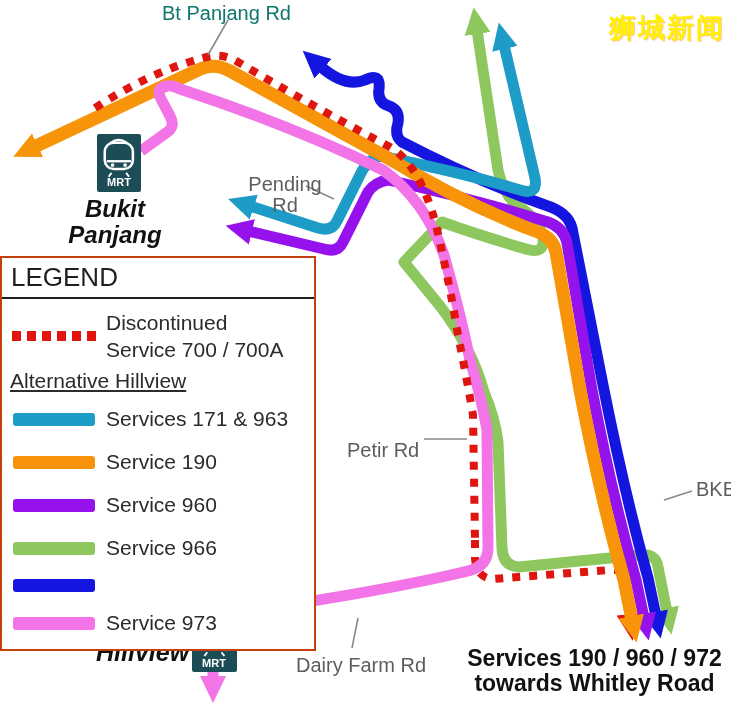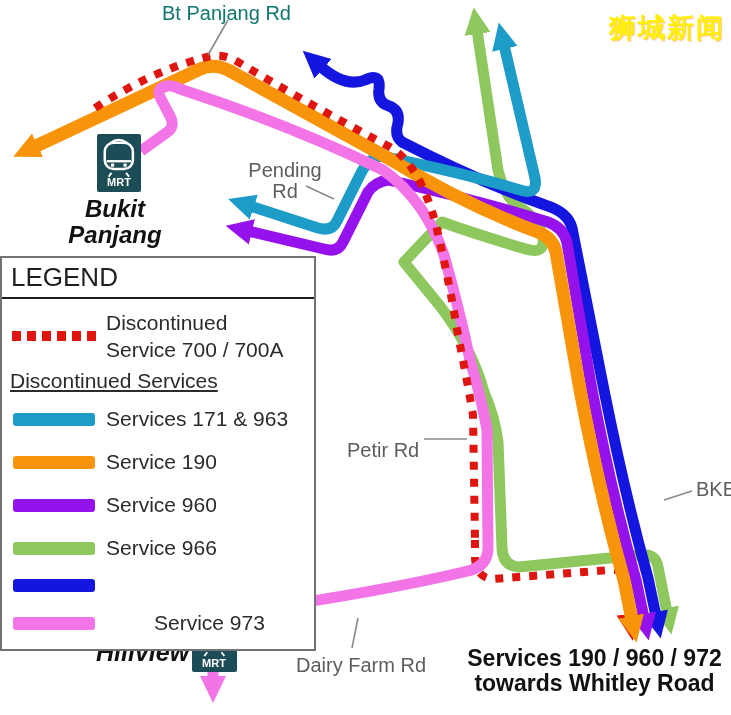--- a/index.html
+++ b/index.html
@@ -9,21 +9,21 @@
   .lbl{position:absolute;color:#5d5d5d;font-size:20px;line-height:21px;white-space:nowrap;}
   .lbl.dark{color:#0f766e;}
   .lbl.center{text-align:center;white-space:normal;}
   .bold-black{position:absolute;color:#111;font-weight:bold;white-space:nowrap;font-style:italic;}
   .scale-note{position:absolute;left:2px;top:601px;font-style:italic;font-size:20px;color:#1c1c1c;}
   .watermark{position:absolute;right:6px;top:10px;font-size:27px;font-weight:bold;letter-spacing:2px;
              color:#FFF100;text-shadow:1px 1px 0 rgba(255,90,0,.35);}
   .caption{position:absolute;left:458px;top:646px;width:273px;text-align:center;
            font-size:23px;font-weight:bold;color:#111;line-height:25px;}
   
-  .legend{position:absolute;left:0;top:256px;width:312px;border:2px solid #737373;background:#fff;}
+  .legend{position:absolute;left:0;top:256px;width:312px;border:2px solid #c2410c;background:#fff;}
   .legend-title{font-size:26px;color:#1f1f1f;padding:4px 0 4px 9px;border-bottom:2px solid #1f1f1f;}
   .legend-body{padding:8px 0 14px 0;}
   .legend-row{display:flex;align-items:center;margin:0 0 19px 0;}
   .swatch-col{width:104px;display:flex;justify-content:center;flex:0 0 104px;}
   .swatch{width:82px;height:13px;border-radius:3px;background:currentColor;}
   .swatch-dotted{width:84px;height:10px;
     background:repeating-linear-gradient(90deg, currentColor 0 9px, transparent 9px 15px);}
   .legend-label{font-size:21px;color:#2b2b2b;}
   .disc-row{display:flex;align-items:center;margin:2px 8px 6px 0;}
   .disc-text{font-size:21px;color:#2b2b2b;line-height:27px;}
@@ -111,21 +111,21 @@
 
     <g transform="translate(192,618)">
       <rect width="45" height="54" rx="2" style="fill: rgb(28, 77, 87);"></rect>
       <use href="#mrt-glyph" transform="translate(1,0) scale(0.95)"></use>
       <text x="22" y="49" text-anchor="middle" fill="#fff" font-size="11" font-weight="bold" font-family="Liberation Sans, sans-serif">MRT</text>
     </g>
   </svg>
 
   <div class="lbl dark" style="left:162px;top:3px;">Bt Panjang Rd</div>
 
-  <div class="lbl center" style="left:240px;top:160px;width:90px;">
+  <div class="lbl center" style="left:240px;top:174px;width:90px;">
     <div>Pending</div>
     <div>Rd</div>
   </div>
 
   <div class="bold-black" style="left:50px;top:196px;width:130px;text-align:center;font-size:24px;line-height:26px;">
     <div>Bukit</div>
     <div>Panjang</div>
   </div>
 
   <div class="lbl" style="left:347px;top:440px;">Petir Rd</div>
@@ -152,21 +152,21 @@
       <div class="disc-row">
         <div class="swatch-col">
           <span class="swatch-dotted" style="color: rgb(223, 22, 16);"></span>
         </div>
         <div class="disc-text">
           <div>Discontinued</div>
           <div>Service 700 / 700A</div>
         </div>
       </div>
 
-      <div class="alt-heading">Discontinued Services</div>
+      <div class="alt-heading">Alternative Hillview</div>
 
       <div class="legend-row">
         <div class="swatch-col">
           <span class="swatch" style="color: rgb(30, 156, 200);"></span>
           </div>
         <span class="legend-label">Services 171 &amp; 963</span>
       </div>
 
       <div class="legend-row">
         <div class="swatch-col">
@@ -188,21 +188,21 @@
           </div>
         <span class="legend-label">Service 966</span>
       </div>
 
       <div class="legend-row">
         <div class="swatch-col">
           <span class="swatch" style="color: rgb(21, 21, 224);"></span>
           </div>
       </div>
 
-      <div class="legend-row" style="margin-bottom:0;gap:48px;">
+      <div class="legend-row" style="margin-bottom:0;">
         <div class="swatch-col">
           <span class="swatch" style="color: rgb(242, 116, 230);"></span>
           </div>
         <span class="legend-label">Service 973</span>
       </div>
 
     </div>
   </div>
 </div>
 

